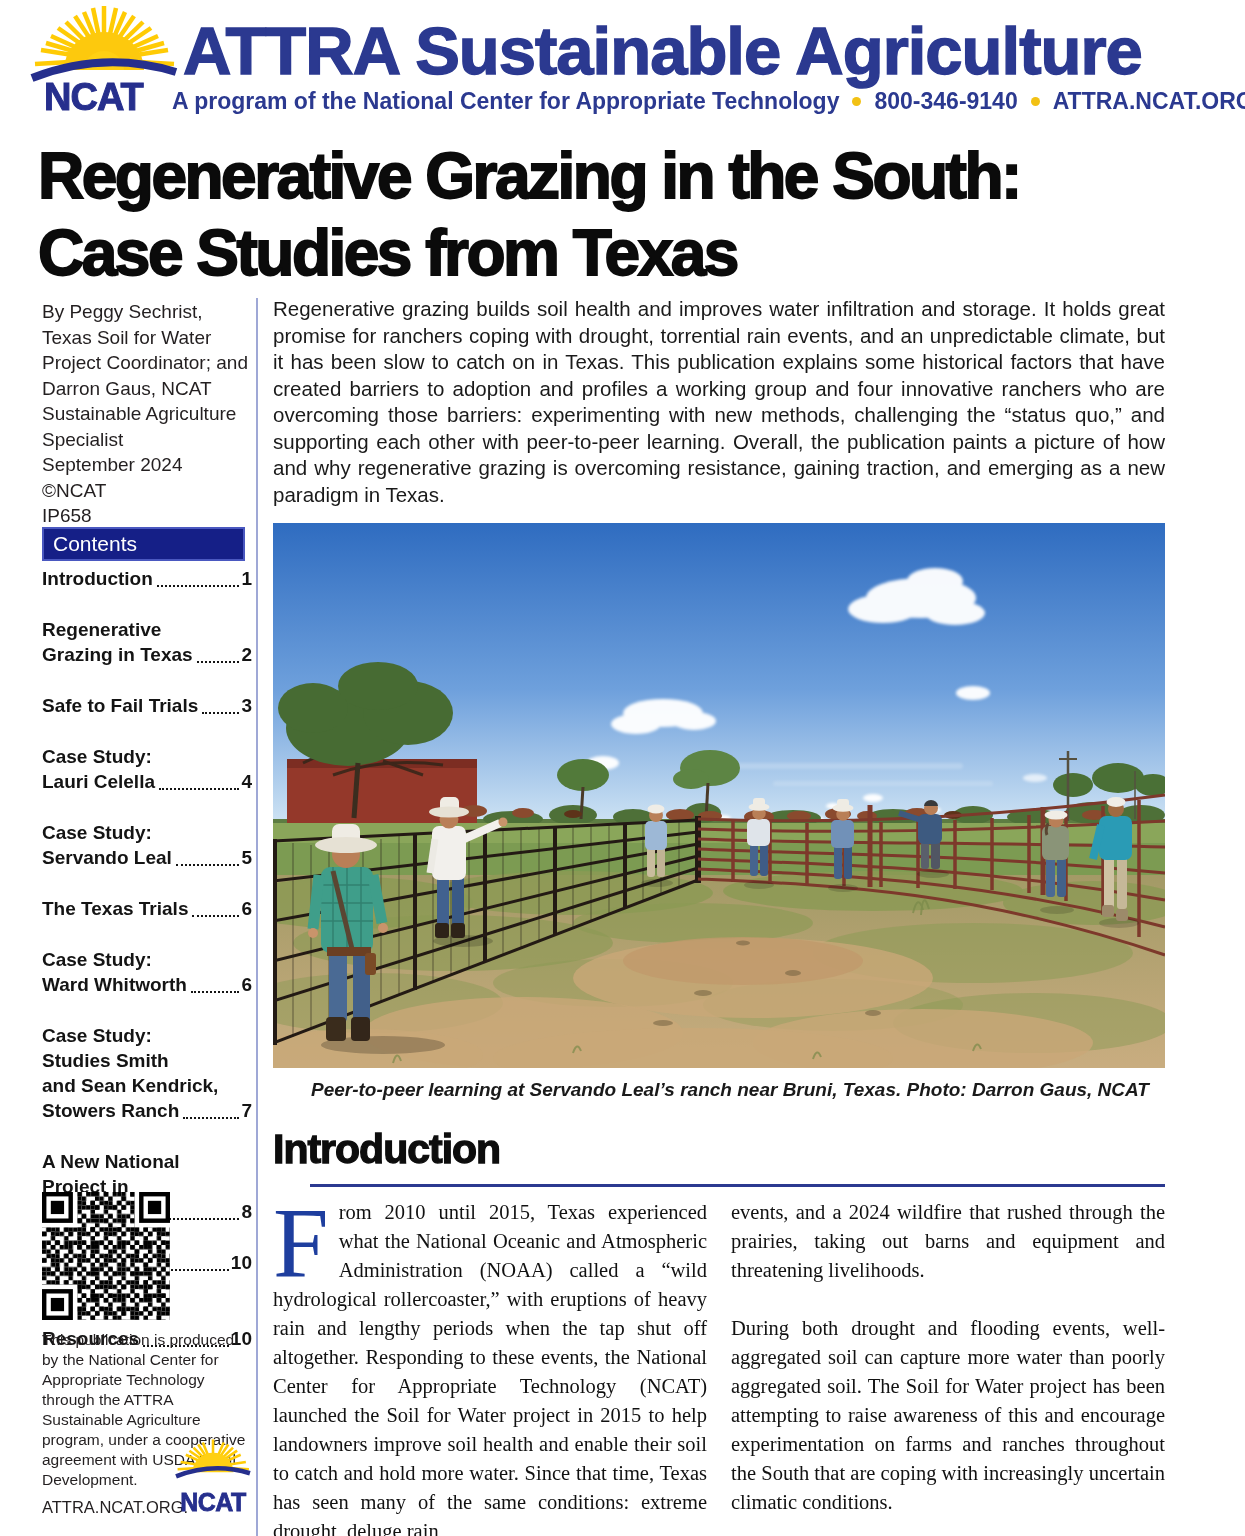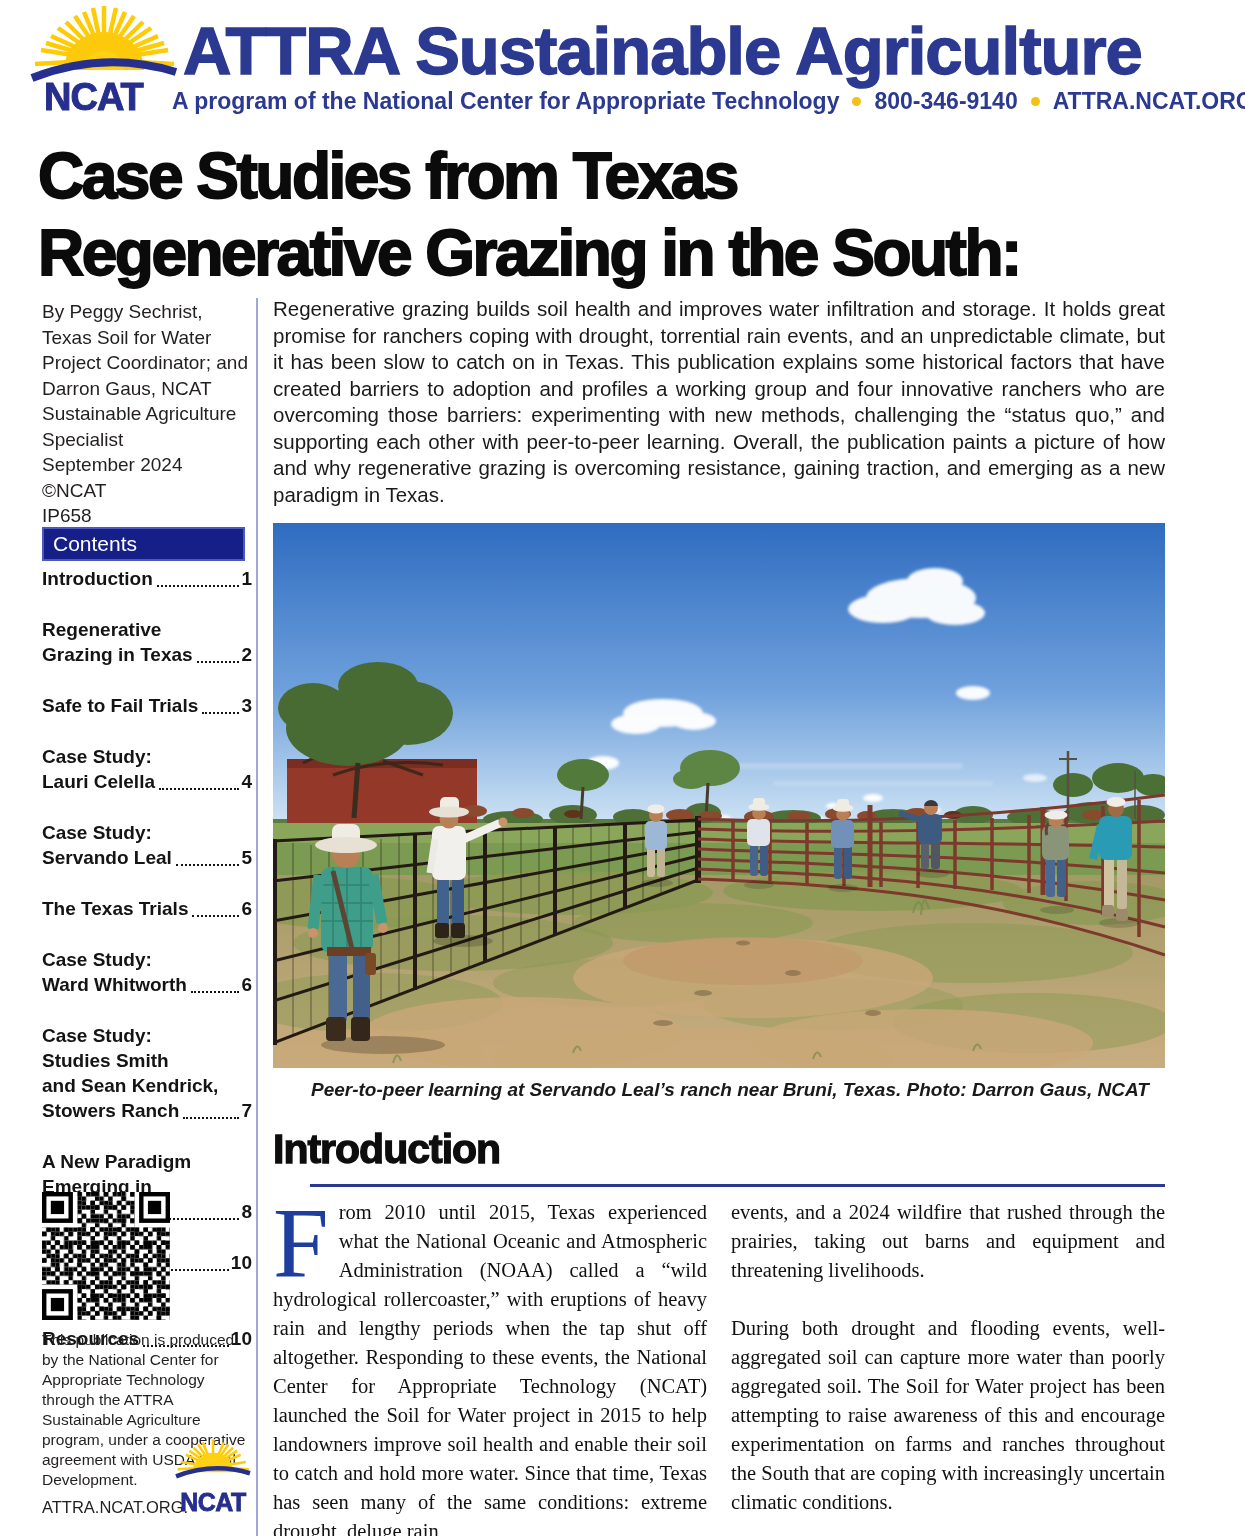--- a/index.html
+++ b/index.html
@@ -92,22 +92,22 @@
   <div class="masthead-title">ATTRA Sustainable Agriculture</div>
   <div class="masthead-sub">
     <span>A program of the National Center for Appropriate Technology</span>
     <span class="gold-dot"></span>
     <span>800-346-9140</span>
     <span class="gold-dot"></span>
     <span>ATTRA.NCAT.ORG</span>
   </div>
 
   <div class="doc-title">
+    <div>Regenerative Grazing in the South:</div>
     <div>Case Studies from Texas</div>
-    <div>Regenerative Grazing in the South:</div>
   </div>
 
   <div class="byline">
     <div>By Peggy Sechrist, Texas Soil for Water Project Coordinator; and Darron Gaus, NCAT Sustainable Agriculture Specialist</div>
     <div>September 2024</div>
     <div>©NCAT</div>
     <div>IP658</div>
   </div>
 
   <div class="contents-bar">Contents</div>
@@ -170,22 +170,22 @@
       <div class="toc-pre">Case Study:</div>
       <div class="toc-pre">Studies Smith</div>
       <div class="toc-pre">and Sean Kendrick,</div>
       <div class="toc-row">
           <span>Stowers Ranch</span>
           <span class="toc-dots"></span>
           <span>7</span>
         </div>
     </div>
     <div class="toc-entry">
-      <div class="toc-pre">A New Paradigm</div>
-      <div class="toc-pre">Emerging in</div>
+      <div class="toc-pre">A New National</div>
+      <div class="toc-pre">Project in</div>
       <div class="toc-row">
           <span>Texas</span>
           <span class="toc-dots"></span>
           <span>8</span>
         </div>
     </div>
     <div class="toc-entry">
       <div class="toc-row">
           <span>References</span>
           <span class="toc-dots"></span>

